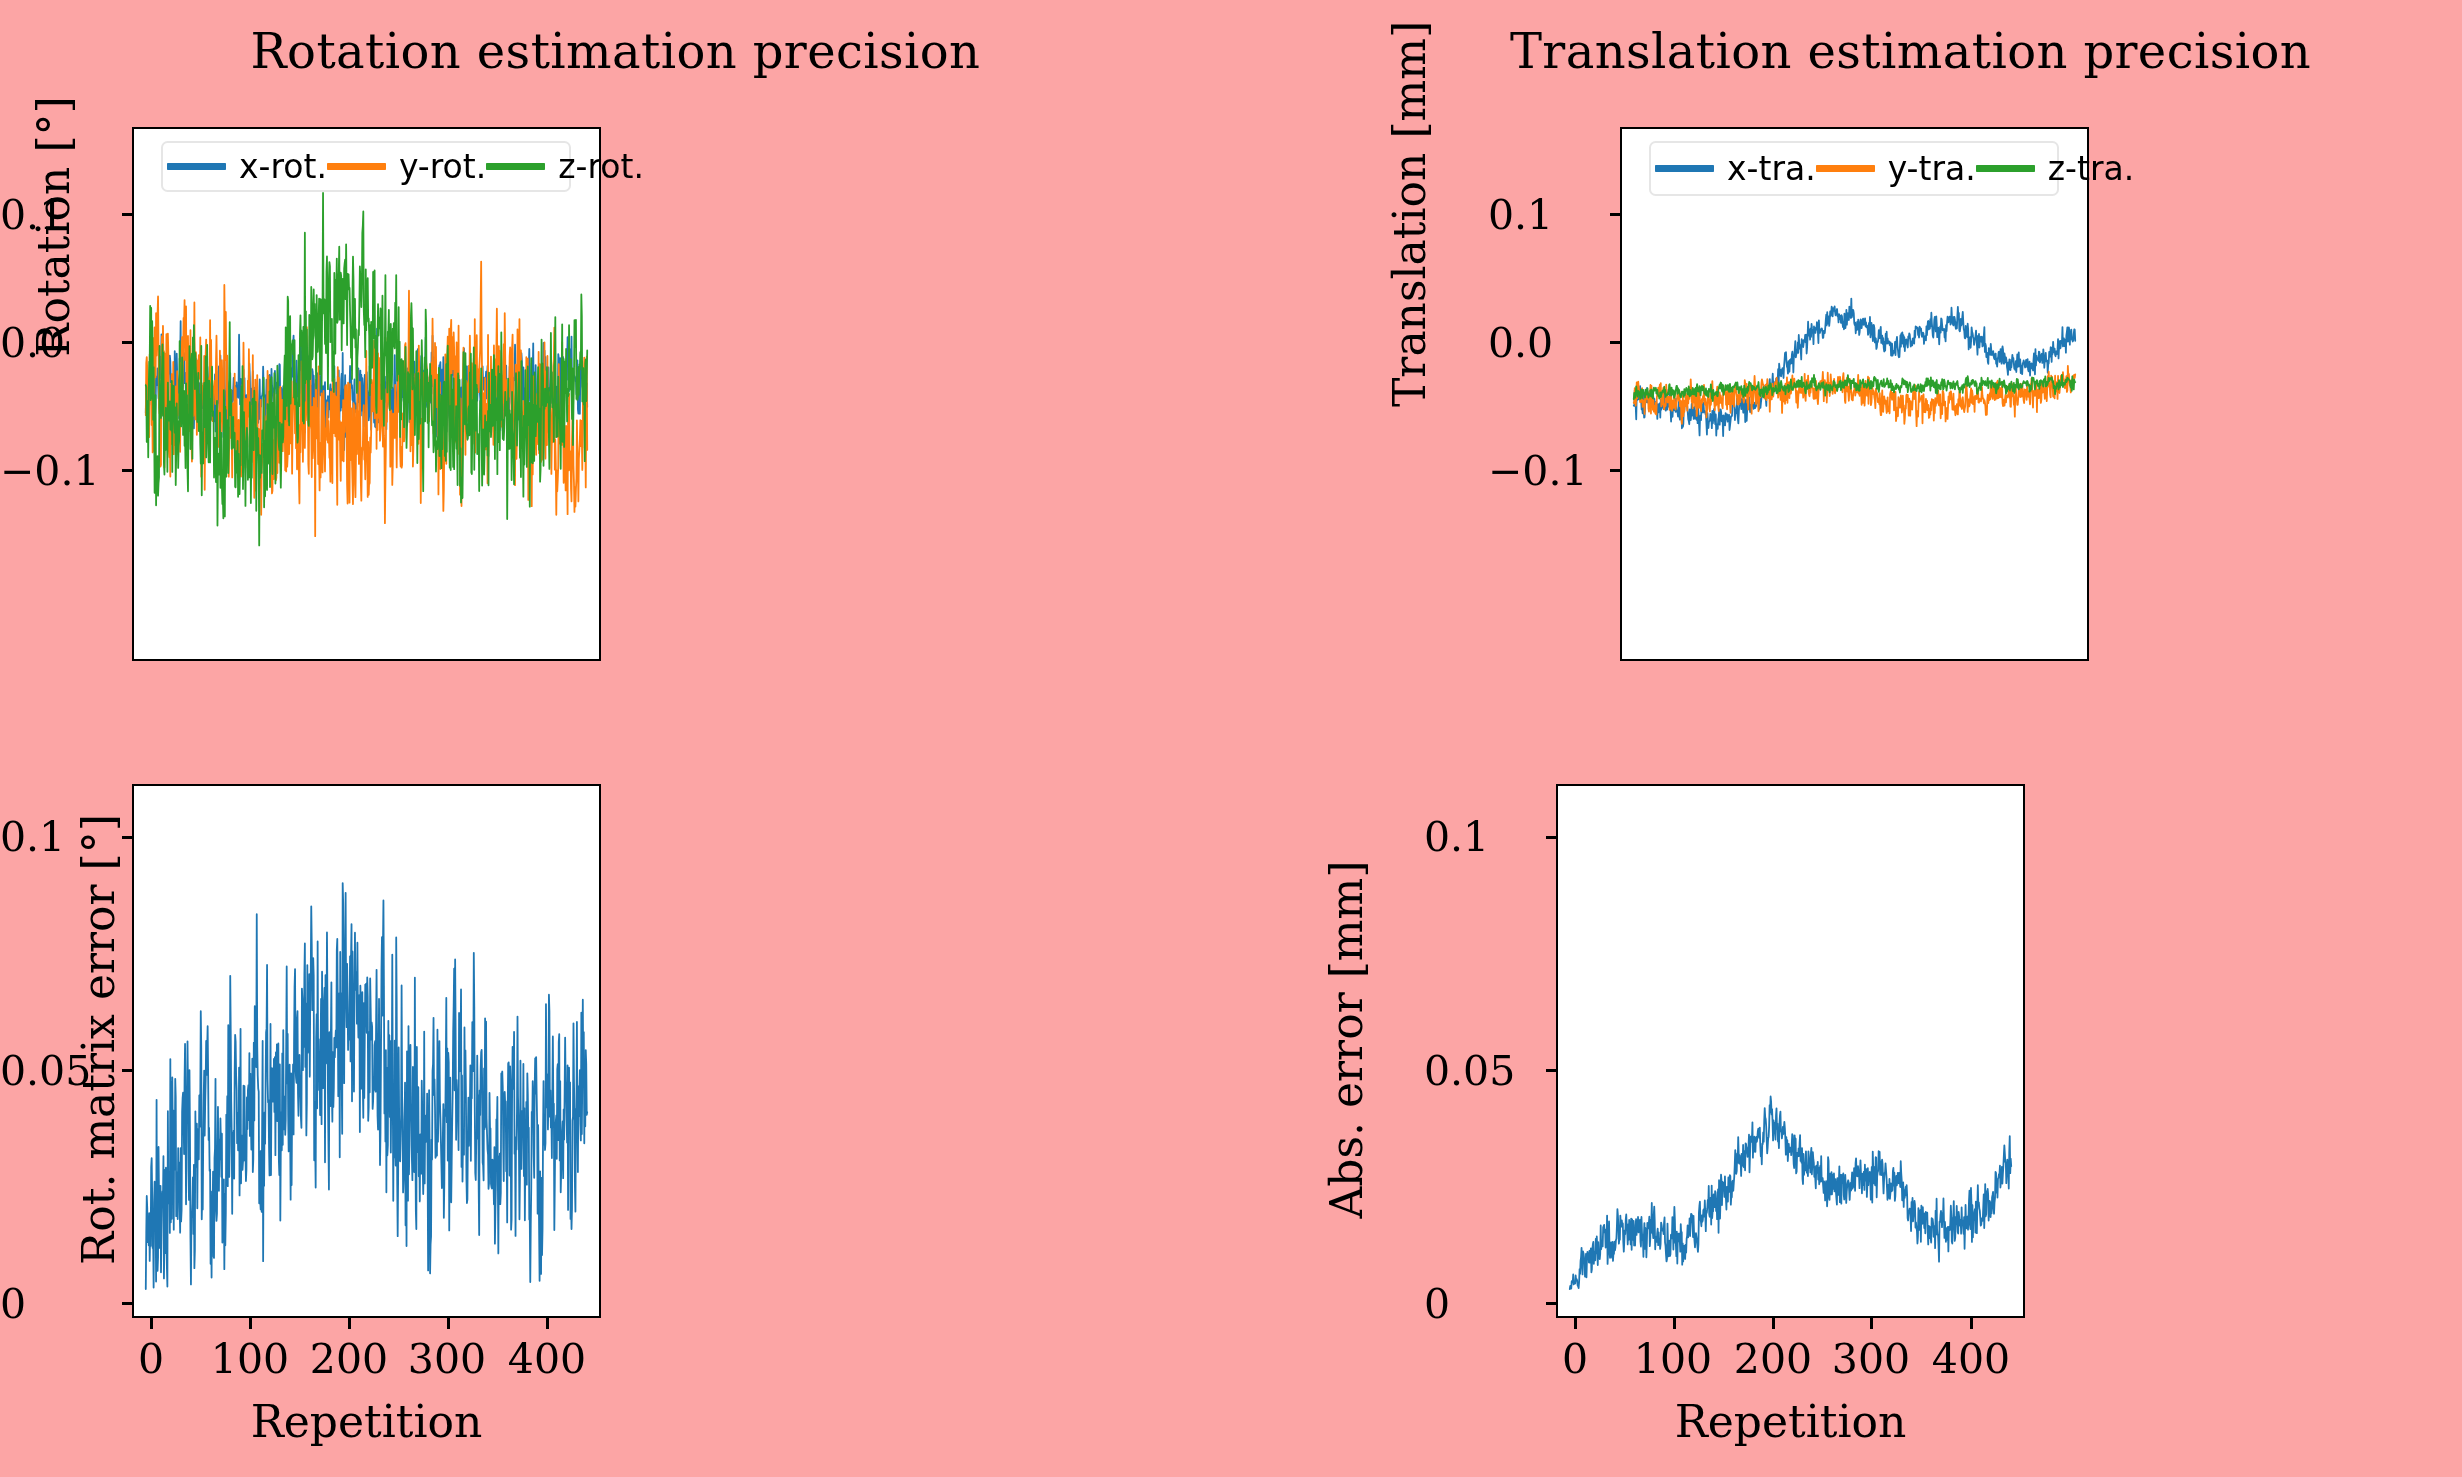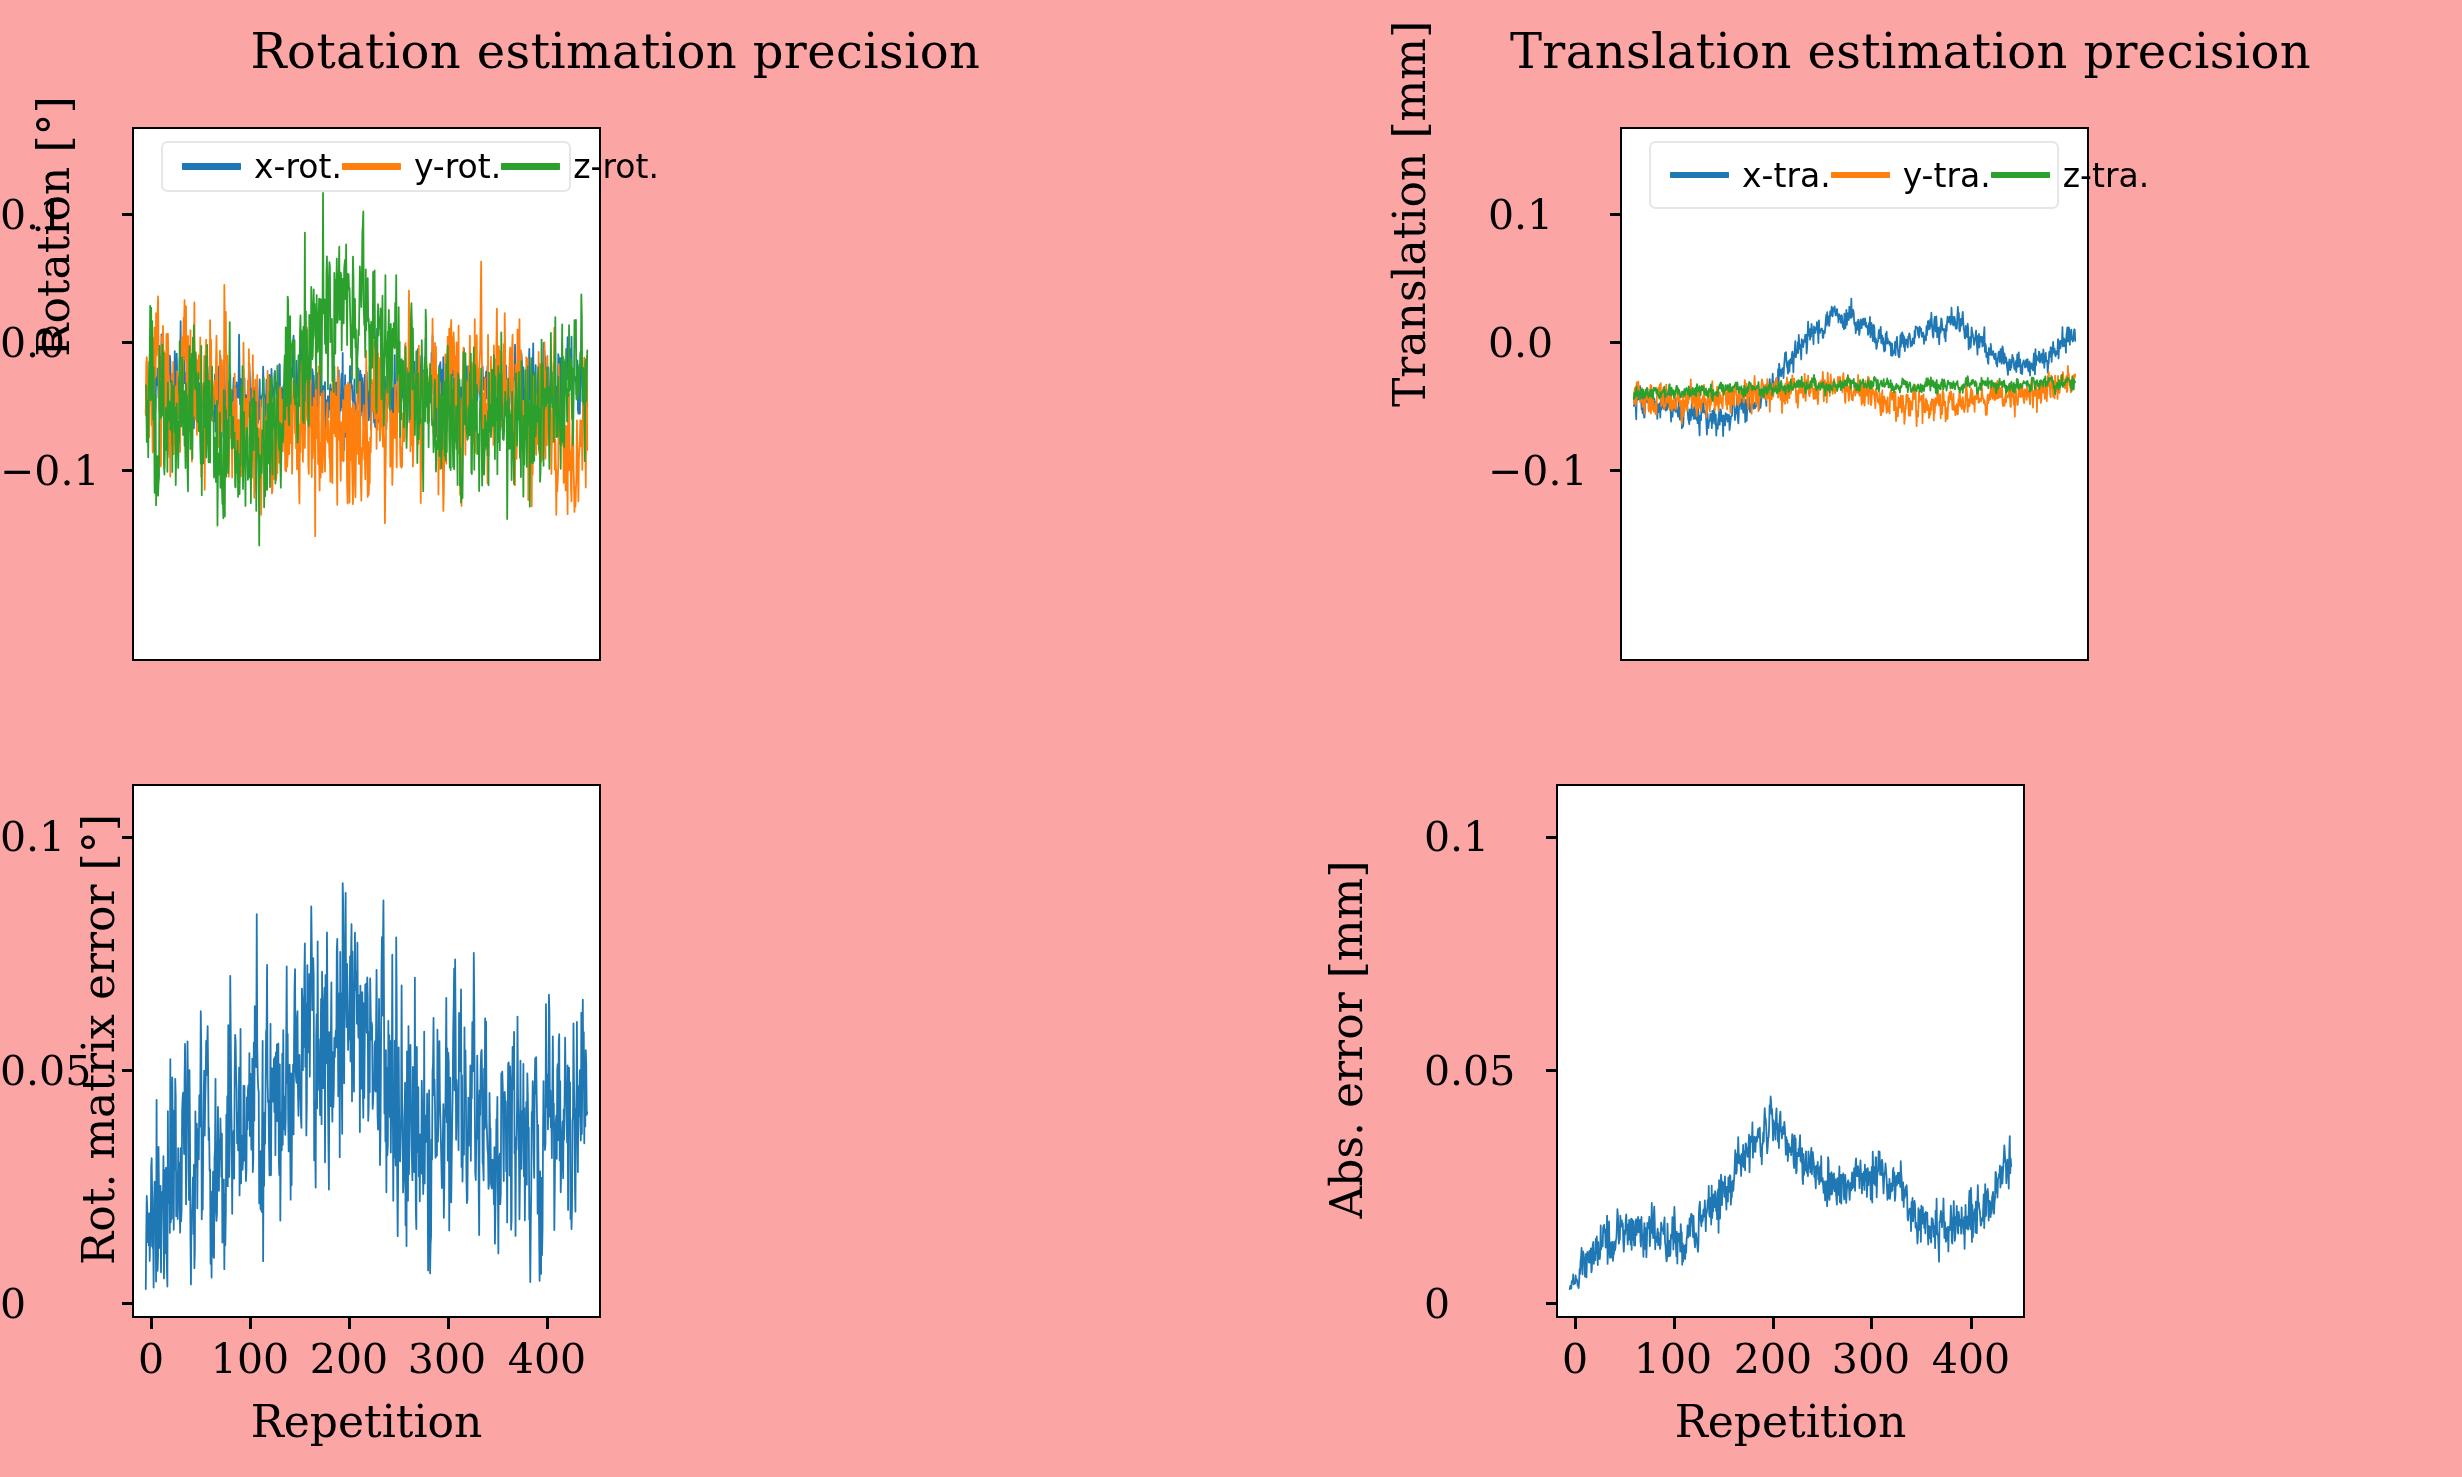--- a/index.html
+++ b/index.html
@@ -88,21 +88,21 @@
   }
   .legend {
     position: absolute;
     box-sizing: border-box;
     border: 2.5px solid #e6e6e6;
     border-radius: 6.6px;
     background: #ffffff;
     display: flex;
     align-items: center;
     justify-content: space-around;
-    padding: 0 19px;
+    padding: 0 4px;
     z-index: 5;
   }
   .legend-entry {
     display: flex;
     align-items: center;
     gap: 13px;
   }
   .legend-swatch {
     display: block;
     width: 59px;
@@ -175,21 +175,21 @@
     <div class="tick-mark" style="left:315px; top:469px; width:10.7px; height:2.5px;"></div>
 
     <div class="axes" id="axes-1" style="left:325px; top:127px; width:469px; height:534px;">
       <svg viewBox="0 0 571 650" preserveAspectRatio="none">
           <path d="M14.46,339.27L15.06,339.46L15.66,320.18L16.26,326.47L16.87,340.83L17.47,356.01L18.07,327.01L18.68,312.22L19.28,332.09L19.88,325.91L20.49,327.78L21.09,331.65L21.69,325.12L22.29,315.52L22.90,332.31L23.50,332.63L24.10,343.84L24.71,339.43L25.31,348.59L25.91,320.49L26.52,333.57L27.12,353.94L27.72,353.45L28.32,341.77L28.93,324.12L29.53,327.26L30.13,335.02L30.74,317.63L31.34,330.33L31.94,335.70L32.55,326.29L33.15,333.13L33.75,332.17L34.35,320.92L34.96,326.70L35.56,329.99L36.16,321.40L36.77,327.27L37.37,339.66L37.97,331.80L38.58,328.69L39.18,340.01L39.78,330.92L40.38,341.38L40.99,346.09L41.59,335.18L42.19,334.57L42.80,346.45L43.40,355.48L44.00,337.71L44.61,347.69L45.21,342.57L45.81,336.82L46.41,336.43L47.02,353.88L47.62,331.78L48.22,344.34L48.83,336.94L49.43,341.80L50.03,334.39L50.64,328.16L51.24,343.47L51.84,340.98L52.44,325.32L53.05,327.61L53.65,345.34L54.25,333.75L54.86,319.85L55.46,344.06L56.06,338.67L56.67,335.89L57.27,340.56L57.87,331.69L58.47,328.03L59.08,321.75L59.68,345.10L60.28,358.73L60.89,338.34L61.49,343.03L62.09,352.94L62.69,340.52L63.30,341.90L63.90,344.68L64.50,338.62L65.11,333.71L65.71,346.77L66.31,330.64L66.92,342.50L67.52,346.86L68.12,345.62L68.72,352.64L69.33,347.30L69.93,334.45L70.53,352.40L71.14,356.55L71.74,346.56L72.34,337.22L72.95,341.05L73.55,367.09L74.15,357.01L74.75,365.43L75.36,361.59L75.96,339.94L76.56,344.95L77.17,336.77L77.77,339.05L78.37,338.17L78.98,330.74L79.58,335.25L80.18,341.04L80.78,347.84L81.39,356.09L81.99,358.14L82.59,362.08L83.20,343.80L83.80,351.73L84.40,356.96L85.01,350.26L85.61,337.22L86.21,348.50L86.81,351.59L87.42,341.67L88.02,355.48L88.62,345.06L89.23,340.64L89.83,355.22L90.43,345.37L91.04,353.38L91.64,356.81L92.24,344.39L92.84,360.84L93.45,341.75L94.05,350.03L94.65,362.83L95.26,375.81L95.86,352.77L96.46,351.41L97.07,357.11L97.67,336.39L98.27,343.01L98.87,347.51L99.48,347.65L100.08,335.17L100.68,346.16L101.29,347.09L101.89,346.22L102.49,349.76L103.10,348.95L103.70,362.02L104.30,374.77L104.90,348.44L105.51,359.38L106.11,366.74L106.71,359.19L107.32,358.49L107.92,357.74L108.52,349.29L109.13,352.31L109.73,352.23L110.33,366.96L110.93,345.70L111.54,360.94L112.14,353.58L112.74,344.68L113.35,342.89L113.95,356.83L114.55,362.30L115.16,350.08L115.76,376.00L116.36,361.97L116.96,366.49L117.57,367.71L118.17,356.34L118.77,353.49L119.38,343.89L119.98,362.64L120.58,347.51L121.19,343.92L121.79,347.38L122.39,358.44L122.99,351.63L123.60,357.91L124.20,376.55L124.80,351.18L125.41,362.60L126.01,357.92L126.61,363.47L127.21,348.38L127.82,356.25L128.42,350.33L129.02,349.95L129.63,358.85L130.23,355.88L130.83,351.49L131.44,350.47L132.04,369.16L132.64,363.92L133.24,358.28L133.85,352.54L134.45,352.38L135.05,351.89L135.66,334.61L136.26,337.93L136.86,337.74L137.47,336.27L138.07,341.31L138.67,356.89L139.27,344.13L139.88,347.90L140.48,348.43L141.08,330.70L141.69,350.00L142.29,355.26L142.89,361.02L143.50,346.84L144.10,335.92L144.70,331.48L145.30,324.21L145.91,337.19L146.51,343.49L147.11,336.56L147.72,330.91L148.32,340.10L148.92,348.03L149.53,331.20L150.13,329.42L150.73,335.13L151.33,359.38L151.94,357.12L152.54,332.23L153.14,357.91L153.75,343.35L154.35,333.62L154.95,343.59L155.56,343.49L156.16,329.10L156.76,341.18L157.36,347.15L157.97,338.75L158.57,344.12L159.17,338.62L159.78,331.00L160.38,332.03L160.98,338.05L161.59,343.35L162.19,335.76L162.79,340.66L163.39,342.32L164.00,334.98L164.60,340.58L165.20,319.80L165.81,334.96L166.41,332.51L167.01,336.38L167.62,331.37L168.22,344.23L168.82,337.09L169.42,323.91L170.03,342.11L170.63,335.76L171.23,330.31L171.84,328.07L172.44,325.26L173.04,319.75L173.65,325.89L174.25,314.77L174.85,323.41L175.45,317.77L176.06,325.42L176.66,331.82L177.26,339.61L177.87,312.60L178.47,323.18L179.07,314.54L179.68,315.84L180.28,314.77L180.88,312.25L181.48,306.76L182.09,324.84L182.69,323.02L183.29,315.36L183.90,314.36L184.50,310.22L185.10,300.18L185.71,315.16L186.31,309.48L186.91,320.58L187.51,321.76L188.12,318.47L188.72,315.59L189.32,306.19L189.93,315.09L190.53,305.19L191.13,311.25L191.73,294.65L192.34,317.55L192.94,287.92L193.54,293.75L194.15,302.09L194.75,295.50L195.35,303.48L195.96,297.36L196.56,294.99L197.16,293.26L197.76,298.52L198.37,305.41L198.97,291.09L199.57,283.96L200.18,274.73L200.78,282.29L201.38,273.80L201.99,286.29L202.59,291.82L203.19,292.33L203.79,299.98L204.40,284.58L205.00,290.11L205.60,297.73L206.21,283.10L206.81,288.02L207.41,282.10L208.02,287.48L208.62,276.58L209.22,272.97L209.82,280.18L210.43,298.51L211.03,280.02L211.63,278.40L212.24,268.86L212.84,260.03L213.44,279.96L214.05,276.35L214.65,270.90L215.25,274.52L215.85,261.77L216.46,274.44L217.06,252.65L217.66,263.48L218.27,264.38L218.87,269.55L219.47,270.86L220.08,282.62L220.68,257.80L221.28,265.34L221.88,259.55L222.49,267.40L223.09,262.35L223.69,258.37L224.30,260.75L224.90,252.61L225.50,261.61L226.11,252.11L226.71,275.37L227.31,267.59L227.91,254.36L228.52,236.35L229.12,251.99L229.72,253.26L230.33,246.13L230.93,258.30L231.53,244.60L232.14,254.94L232.74,239.05L233.34,245.20L233.94,249.95L234.55,250.83L235.15,263.85L235.75,242.22L236.36,247.80L236.96,248.65L237.56,250.08L238.17,243.31L238.77,246.08L239.37,237.01L239.97,240.25L240.58,249.58L241.18,262.52L241.78,234.70L242.39,247.04L242.99,250.11L243.59,247.68L244.20,245.58L244.80,245.20L245.40,244.47L246.00,247.41L246.61,256.15L247.21,256.05L247.81,247.67L248.42,250.62L249.02,250.21L249.62,243.19L250.23,234.32L250.83,227.69L251.43,240.87L252.03,224.76L252.64,238.64L253.24,238.04L253.84,229.68L254.45,241.45L255.05,234.96L255.65,223.79L256.25,229.10L256.86,226.48L257.46,217.91L258.06,222.13L258.67,229.76L259.27,219.83L259.87,219.90L260.48,222.93L261.08,217.54L261.68,224.51L262.28,228.65L262.89,225.46L263.49,222.87L264.09,220.79L264.70,229.61L265.30,228.45L265.90,237.17L266.51,226.96L267.11,233.22L267.71,228.83L268.31,230.02L268.92,237.79L269.52,228.21L270.12,229.63L270.73,238.00L271.33,243.02L271.93,236.68L272.54,245.61L273.14,226.41L273.74,236.40L274.34,244.17L274.95,238.09L275.55,221.71L276.15,240.01L276.76,228.01L277.36,225.97L277.96,231.13L278.57,234.28L279.17,217.95L279.77,223.85L280.37,221.97L280.98,231.76L281.58,208.02L282.18,230.89L282.79,228.00L283.39,221.84L283.99,222.04L284.60,225.77L285.20,237.96L285.80,240.50L286.40,237.49L287.01,250.50L287.61,240.40L288.21,246.71L288.82,236.53L289.42,245.73L290.02,233.90L290.63,237.39L291.23,252.61L291.83,249.14L292.43,239.56L293.04,233.40L293.64,235.39L294.24,244.23L294.85,238.16L295.45,234.67L296.05,232.50L296.66,240.10L297.26,239.54L297.86,237.34L298.46,232.32L299.07,241.90L299.67,237.30L300.27,243.35L300.88,241.20L301.48,241.51L302.08,252.38L302.69,250.43L303.29,237.89L303.89,245.62L304.49,230.54L305.10,255.48L305.70,242.83L306.30,237.80L306.91,248.42L307.51,253.13L308.11,260.12L308.72,240.33L309.32,240.40L309.92,244.32L310.52,261.71L311.13,256.29L311.73,257.05L312.33,269.74L312.94,267.63L313.54,260.46L314.14,261.30L314.75,257.48L315.35,246.58L315.95,249.64L316.55,256.49L317.16,246.82L317.76,242.79L318.36,262.31L318.97,260.44L319.57,253.57L320.17,263.50L320.77,256.56L321.38,268.31L321.98,272.86L322.58,260.86L323.19,271.64L323.79,251.21L324.39,261.15L325.00,248.68L325.60,263.21L326.20,256.78L326.80,261.97L327.41,262.45L328.01,260.51L328.61,264.80L329.22,265.42L329.82,261.82L330.42,277.63L331.03,277.98L331.63,263.33L332.23,277.95L332.83,274.48L333.44,275.06L334.04,271.71L334.64,271.61L335.25,261.20L335.85,277.18L336.45,261.68L337.06,259.85L337.66,254.85L338.26,266.19L338.86,271.17L339.47,277.97L340.07,279.93L340.67,279.64L341.28,267.44L341.88,253.16L342.48,267.01L343.09,250.63L343.69,262.53L344.29,249.53L344.89,263.18L345.50,252.67L346.10,267.11L346.70,255.32L347.31,272.28L347.91,258.78L348.51,263.40L349.12,258.08L349.72,260.85L350.32,265.49L350.92,267.96L351.53,254.50L352.13,256.67L352.73,250.53L353.34,252.12L353.94,259.11L354.54,266.75L355.15,263.97L355.75,260.46L356.35,265.49L356.95,257.05L357.56,256.92L358.16,260.58L358.76,263.21L359.37,247.21L359.97,255.92L360.57,242.15L361.18,243.58L361.78,243.06L362.38,244.74L362.98,243.67L363.59,252.56L364.19,251.52L364.79,255.76L365.40,242.44L366.00,243.58L366.60,246.34L367.21,244.88L367.81,252.43L368.41,254.77L369.01,251.72L369.62,249.68L370.22,251.05L370.82,263.59L371.43,254.78L372.03,255.81L372.63,253.63L373.24,259.32L373.84,242.02L374.44,252.82L375.04,243.46L375.65,235.74L376.25,235.45L376.85,245.71L377.46,241.54L378.06,244.80L378.66,233.12L379.27,241.93L379.87,225.29L380.47,237.92L381.07,245.03L381.68,253.96L382.28,255.75L382.88,246.57L383.49,234.03L384.09,230.33L384.69,235.55L385.29,248.17L385.90,229.70L386.50,239.70L387.10,255.32L387.71,254.00L388.31,243.71L388.91,251.06L389.52,264.05L390.12,248.56L390.72,242.23L391.32,249.74L391.93,232.23L392.53,233.25L393.13,240.59L393.74,246.90L394.34,245.93L394.94,245.76L395.55,245.12L396.15,255.56L396.75,253.68L397.35,260.54L397.96,240.68L398.56,248.01L399.16,237.48L399.77,230.27L400.37,235.84L400.97,236.94L401.58,235.48L402.18,230.09L402.78,230.25L403.38,239.82L403.99,238.51L404.59,219.14L405.19,230.91L405.80,230.67L406.40,239.54L407.00,240.88L407.61,230.47L408.21,230.37L408.81,233.55L409.41,241.78L410.02,245.21L410.62,236.82L411.22,244.53L411.83,228.93L412.43,218.17L413.03,230.84L413.64,225.50L414.24,246.89L414.84,248.09L415.44,243.74L416.05,233.04L416.65,240.93L417.25,238.98L417.86,230.75L418.46,224.23L419.06,236.27L419.67,245.70L420.27,247.66L420.87,256.12L421.47,256.75L422.08,241.56L422.68,249.28L423.28,251.56L423.89,255.26L424.49,238.79L425.09,245.97L425.70,270.28L426.30,260.31L426.90,264.59L427.50,255.41L428.11,268.28L428.71,259.77L429.31,243.26L429.92,248.80L430.52,250.54L431.12,254.74L431.73,257.24L432.33,264.70L432.93,258.80L433.53,257.91L434.14,253.27L434.74,247.27L435.34,261.29L435.95,266.12L436.55,276.77L437.15,253.80L437.76,266.29L438.36,251.40L438.96,268.04L439.56,256.76L440.17,256.23L440.77,254.70L441.37,260.98L441.98,255.11L442.58,266.64L443.18,265.91L443.79,256.98L444.39,252.08L444.99,243.02L445.59,273.33L446.20,263.18L446.80,265.94L447.40,279.64L448.01,276.34L448.61,274.73L449.21,285.79L449.81,288.06L450.42,268.69L451.02,272.72L451.62,270.32L452.23,276.99L452.83,263.53L453.43,270.87L454.04,277.20L454.64,276.84L455.24,277.04L455.84,272.54L456.45,278.91L457.05,281.43L457.65,282.40L458.26,275.85L458.86,275.42L459.46,287.83L460.07,285.96L460.67,291.40L461.27,281.32L461.87,280.03L462.48,273.71L463.08,273.03L463.68,285.69L464.29,283.83L464.89,270.01L465.49,274.07L466.10,287.77L466.70,270.33L467.30,266.61L467.90,270.97L468.51,286.88L469.11,287.91L469.71,275.33L470.32,280.61L470.92,286.25L471.52,280.22L472.13,283.82L472.73,291.63L473.33,295.35L473.93,301.52L474.54,286.24L475.14,295.12L475.74,282.57L476.35,283.02L476.95,295.60L477.55,290.89L478.16,292.11L478.76,284.63L479.36,277.01L479.96,282.38L480.57,281.05L481.17,288.13L481.77,294.21L482.38,292.85L482.98,295.52L483.58,284.58L484.19,298.10L484.79,288.48L485.39,276.30L485.99,291.68L486.60,286.52L487.20,273.98L487.80,291.20L488.41,287.28L489.01,282.68L489.61,299.32L490.22,290.06L490.82,290.73L491.42,300.72L492.02,287.07L492.63,287.31L493.23,283.90L493.83,286.42L494.44,289.68L495.04,292.49L495.64,286.47L496.25,283.20L496.85,283.71L497.45,291.94L498.05,282.11L498.66,294.88L499.26,297.23L499.86,296.27L500.47,285.24L501.07,302.41L501.67,288.95L502.28,293.63L502.88,287.35L503.48,293.67L504.08,290.03L504.69,296.21L505.29,283.60L505.89,275.14L506.50,292.22L507.10,300.90L507.70,269.97L508.31,289.92L508.91,277.93L509.51,282.93L510.11,281.33L510.72,280.87L511.32,284.32L511.92,272.99L512.53,273.52L513.13,286.25L513.73,283.99L514.33,280.11L514.94,276.86L515.54,275.61L516.14,286.81L516.75,286.07L517.35,270.16L517.95,277.02L518.56,292.86L519.16,284.53L519.76,283.89L520.36,274.51L520.97,284.95L521.57,283.83L522.17,284.08L522.78,298.75L523.38,288.87L523.98,287.33L524.59,273.32L525.19,279.46L525.79,276.16L526.39,267.69L527.00,275.46L527.60,285.55L528.20,267.72L528.81,275.96L529.41,261.09L530.01,271.48L530.62,273.53L531.22,269.35L531.82,277.19L532.42,278.67L533.03,272.86L533.63,275.62L534.23,276.04L534.84,270.01L535.44,257.63L536.04,281.33L536.65,268.64L537.25,262.63L537.85,259.87L538.45,268.87L539.06,263.76L539.66,259.50L540.26,260.42L540.87,242.86L541.47,266.64L542.07,258.89L542.68,256.91L543.28,266.11L543.88,264.31L544.48,258.47L545.09,274.36L545.69,253.08L546.29,248.77L546.90,243.21L547.50,260.67L548.10,260.39L548.71,243.28L549.31,246.58L549.91,264.57L550.51,252.18L551.12,256.87L551.72,245.93L552.32,257.60L552.93,258.98L553.53,260.64L554.13,258.70L554.74,250.88L555.34,245.64L555.94,246.16L556.54,259.79" fill="none" stroke="#1f77b4" stroke-width="2.2" stroke-linejoin="round" stroke-linecap="round"></path>
           <path d="M14.46,335.63L15.06,336.33L15.66,317.85L16.26,325.69L16.87,339.25L17.47,329.37L18.07,310.91L18.68,330.38L19.28,323.78L19.88,309.92L20.49,316.14L21.09,321.80L21.69,325.27L22.29,334.99L22.90,335.03L23.50,333.05L24.10,325.73L24.71,317.89L25.31,340.79L25.91,334.94L26.52,335.52L27.12,332.86L27.72,349.41L28.32,330.83L28.93,335.86L29.53,323.57L30.13,327.02L30.74,329.49L31.34,331.35L31.94,322.73L32.55,343.24L33.15,346.67L33.75,323.07L34.35,326.54L34.96,313.97L35.56,348.89L36.16,314.99L36.77,330.74L37.37,324.91L37.97,344.42L38.58,332.71L39.18,346.70L39.78,339.19L40.38,344.06L40.99,349.23L41.59,335.71L42.19,350.21L42.80,329.05L43.40,324.31L44.00,321.23L44.61,317.19L45.21,327.33L45.81,322.17L46.41,313.62L47.02,317.79L47.62,311.79L48.22,340.26L48.83,334.08L49.43,337.67L50.03,335.68L50.64,317.66L51.24,340.32L51.84,343.78L52.44,337.88L53.05,340.14L53.65,339.31L54.25,313.48L54.86,322.61L55.46,323.21L56.06,335.36L56.67,333.00L57.27,334.87L57.87,328.26L58.47,344.45L59.08,332.47L59.68,342.94L60.28,321.93L60.89,336.64L61.49,345.58L62.09,333.07L62.69,339.50L63.30,342.08L63.90,332.58L64.50,322.72L65.11,340.76L65.71,343.98L66.31,340.66L66.92,336.19L67.52,332.14L68.12,324.35L68.72,321.17L69.33,321.21L69.93,332.95L70.53,321.32L71.14,340.04L71.74,340.42L72.34,333.53L72.95,356.83L73.55,361.63L74.15,348.34L74.75,327.38L75.36,352.14L75.96,333.30L76.56,346.92L77.17,334.18L77.77,334.68L78.37,324.23L78.98,339.91L79.58,337.12L80.18,345.45L80.78,324.62L81.39,336.38L81.99,320.01L82.59,331.18L83.20,317.35L83.80,325.81L84.40,307.05L85.01,319.36L85.61,334.77L86.21,333.48L86.81,342.49L87.42,322.68L88.02,326.56L88.62,335.22L89.23,330.34L89.83,340.50L90.43,322.08L91.04,323.52L91.64,352.08L92.24,348.34L92.84,331.19L93.45,320.22L94.05,317.44L94.65,341.93L95.26,323.98L95.86,338.72L96.46,338.54L97.07,346.22L97.67,333.07L98.27,330.99L98.87,335.49L99.48,327.54L100.08,332.61L100.68,313.78L101.29,332.19L101.89,338.17L102.49,330.97L103.10,336.08L103.70,353.79L104.30,345.99L104.90,343.09L105.51,327.48L106.11,332.20L106.71,334.22L107.32,335.14L107.92,346.39L108.52,319.25L109.13,338.35L109.73,329.83L110.33,319.33L110.93,309.25L111.54,327.12L112.14,325.69L112.74,328.07L113.35,335.91L113.95,344.83L114.55,324.35L115.16,339.25L115.76,337.74L116.36,321.01L116.96,315.89L117.57,335.92L118.17,340.51L118.77,345.99L119.38,328.19L119.98,323.17L120.58,336.09L121.19,326.67L121.79,329.99L122.39,332.94L122.99,339.86L123.60,342.62L124.20,323.08L124.80,320.98L125.41,323.16L126.01,322.97L126.61,325.64L127.21,315.35L127.82,338.05L128.42,328.04L129.02,343.80L129.63,322.95L130.23,320.46L130.83,337.50L131.44,336.10L132.04,319.36L132.64,338.52L133.24,347.98L133.85,330.73L134.45,325.17L135.05,320.95L135.66,337.38L136.26,319.53L136.86,332.64L137.47,340.40L138.07,327.75L138.67,320.93L139.27,313.18L139.88,321.93L140.48,321.43L141.08,328.24L141.69,337.95L142.29,333.63L142.89,326.18L143.50,337.60L144.10,319.08L144.70,323.37L145.30,334.95L145.91,321.36L146.51,320.81L147.11,326.33L147.72,323.56L148.32,329.24L148.92,331.14L149.53,335.43L150.13,332.68L150.73,308.05L151.33,311.58L151.94,327.48L152.54,325.31L153.14,312.64L153.75,335.46L154.35,328.59L154.95,344.10L155.56,326.22L156.16,314.68L156.76,319.24L157.36,314.76L157.97,327.92L158.57,329.58L159.17,349.05L159.78,319.46L160.38,330.58L160.98,336.44L161.59,326.38L162.19,315.63L162.79,302.91L163.39,314.66L164.00,323.91L164.60,337.10L165.20,318.78L165.81,317.55L166.41,315.79L167.01,334.78L167.62,346.13L168.22,336.63L168.82,323.65L169.42,327.92L170.03,329.00L170.63,323.51L171.23,311.60L171.84,307.18L172.44,310.06L173.04,313.71L173.65,313.41L174.25,319.53L174.85,330.51L175.45,324.69L176.06,325.47L176.66,313.48L177.26,332.47L177.87,317.80L178.47,306.74L179.07,321.92L179.68,330.17L180.28,320.50L180.88,320.92L181.48,346.72L182.09,320.97L182.69,331.52L183.29,316.31L183.90,331.45L184.50,312.20L185.10,322.73L185.71,328.24L186.31,322.67L186.91,320.80L187.51,311.21L188.12,313.17L188.72,312.14L189.32,309.69L189.93,305.00L190.53,320.41L191.13,318.86L191.73,329.50L192.34,323.15L192.94,314.00L193.54,313.12L194.15,322.57L194.75,332.14L195.35,318.31L195.96,320.25L196.56,348.22L197.16,327.42L197.76,318.35L198.37,334.21L198.97,328.44L199.57,315.30L200.18,337.05L200.78,312.38L201.38,332.57L201.99,327.88L202.59,304.70L203.19,335.81L203.79,314.79L204.40,312.81L205.00,310.35L205.60,329.98L206.21,310.36L206.81,316.21L207.41,324.58L208.02,319.36L208.62,310.71L209.22,302.30L209.82,318.01L210.43,316.54L211.03,310.77L211.63,306.27L212.24,317.03L212.84,312.72L213.44,321.07L214.05,335.42L214.65,321.25L215.25,328.83L215.85,341.87L216.46,329.06L217.06,321.22L217.66,316.83L218.27,313.00L218.87,323.43L219.47,315.59L220.08,323.76L220.68,315.98L221.28,317.44L221.88,319.46L222.49,329.56L223.09,321.90L223.69,325.73L224.30,300.30L224.90,327.79L225.50,333.46L226.11,315.68L226.71,308.13L227.31,318.52L227.91,317.68L228.52,302.34L229.12,322.28L229.72,325.84L230.33,327.76L230.93,316.33L231.53,323.39L232.14,313.65L232.74,311.36L233.34,317.13L233.94,317.19L234.55,318.86L235.15,330.15L235.75,331.18L236.36,318.21L236.96,329.15L237.56,330.47L238.17,308.92L238.77,329.61L239.37,318.78L239.97,330.89L240.58,337.51L241.18,326.60L241.78,314.60L242.39,313.75L242.99,311.92L243.59,309.27L244.20,313.39L244.80,315.02L245.40,308.39L246.00,309.05L246.61,297.94L247.21,311.61L247.81,333.84L248.42,312.13L249.02,308.04L249.62,315.76L250.23,310.90L250.83,311.65L251.43,335.47L252.03,320.65L252.64,298.91L253.24,313.96L253.84,314.71L254.45,311.78L255.05,327.44L255.65,318.86L256.25,300.99L256.86,311.04L257.46,310.30L258.06,318.45L258.67,324.93L259.27,317.67L259.87,320.61L260.48,306.45L261.08,321.01L261.68,324.17L262.28,319.07L262.89,320.32L263.49,319.83L264.09,317.48L264.70,312.72L265.30,303.90L265.90,313.42L266.51,312.91L267.11,312.85L267.71,303.87L268.31,309.00L268.92,313.67L269.52,318.91L270.12,315.12L270.73,322.91L271.33,304.34L271.93,299.46L272.54,314.74L273.14,311.02L273.74,333.29L274.34,335.99L274.95,309.11L275.55,310.09L276.15,305.41L276.76,321.97L277.36,315.96L277.96,324.44L278.57,333.26L279.17,321.93L279.77,306.42L280.37,322.22L280.98,313.99L281.58,325.63L282.18,332.05L282.79,329.01L283.39,332.95L283.99,323.35L284.60,320.84L285.20,321.98L285.80,312.29L286.40,326.88L287.01,322.57L287.61,315.87L288.21,322.25L288.82,322.86L289.42,313.93L290.02,301.45L290.63,324.66L291.23,321.47L291.83,327.20L292.43,324.52L293.04,316.60L293.64,323.85L294.24,338.16L294.85,323.83L295.45,313.50L296.05,335.94L296.66,312.59L297.26,320.99L297.86,339.36L298.46,328.71L299.07,308.97L299.67,325.70L300.27,319.16L300.88,327.16L301.48,317.20L302.08,303.84L302.69,337.07L303.29,305.19L303.89,320.34L304.49,321.66L305.10,321.12L305.70,338.62L306.30,335.30L306.91,322.10L307.51,317.43L308.11,325.23L308.72,320.55L309.32,322.66L309.92,329.50L310.52,332.54L311.13,342.38L311.73,318.68L312.33,323.63L312.94,324.24L313.54,323.92L314.14,334.84L314.75,331.36L315.35,330.47L315.95,337.59L316.55,324.05L317.16,344.53L317.76,350.87L318.36,350.99L318.97,330.76L319.57,320.71L320.17,338.91L320.77,346.95L321.38,335.02L321.98,327.81L322.58,332.13L323.19,336.99L323.79,333.26L324.39,341.02L325.00,348.36L325.60,338.20L326.20,329.06L326.80,346.13L327.41,345.83L328.01,340.09L328.61,348.69L329.22,325.30L329.82,322.35L330.42,320.71L331.03,327.62L331.63,332.07L332.23,323.64L332.83,326.73L333.44,322.90L334.04,344.92L334.64,330.31L335.25,330.97L335.85,322.52L336.45,358.18L337.06,353.53L337.66,341.66L338.26,346.05L338.86,352.20L339.47,328.73L340.07,333.62L340.67,334.02L341.28,341.93L341.88,331.36L342.48,326.78L343.09,333.75L343.69,347.74L344.29,340.32L344.89,326.92L345.50,344.05L346.10,338.85L346.70,361.55L347.31,354.99L347.91,342.58L348.51,343.12L349.12,326.61L349.72,325.54L350.32,334.49L350.92,326.25L351.53,335.43L352.13,351.39L352.73,330.62L353.34,345.66L353.94,351.74L354.54,333.62L355.15,342.47L355.75,336.79L356.35,344.19L356.95,332.93L357.56,320.35L358.16,317.32L358.76,330.92L359.37,331.21L359.97,314.27L360.57,323.41L361.18,348.95L361.78,364.48L362.38,345.94L362.98,349.82L363.59,352.60L364.19,334.51L364.79,322.30L365.40,334.72L366.00,331.93L366.60,330.36L367.21,331.46L367.81,327.41L368.41,332.59L369.01,360.86L369.62,327.47L370.22,325.31L370.82,337.53L371.43,347.22L372.03,337.05L372.63,347.41L373.24,330.91L373.84,343.24L374.44,333.18L375.04,344.75L375.65,338.24L376.25,338.49L376.85,354.25L377.46,353.87L378.06,342.73L378.66,350.25L379.27,334.98L379.87,345.21L380.47,331.29L381.07,336.63L381.68,333.79L382.28,332.13L382.88,357.50L383.49,337.29L384.09,348.37L384.69,330.08L385.29,339.44L385.90,334.22L386.50,336.13L387.10,324.93L387.71,328.97L388.31,320.75L388.91,338.38L389.52,339.03L390.12,337.49L390.72,325.63L391.32,354.78L391.93,339.16L392.53,336.61L393.13,349.56L393.74,321.21L394.34,321.72L394.94,324.86L395.55,338.92L396.15,336.84L396.75,334.27L397.35,358.59L397.96,346.65L398.56,351.50L399.16,341.98L399.77,355.60L400.37,339.96L400.97,327.82L401.58,335.85L402.18,323.50L402.78,331.91L403.38,321.85L403.99,321.77L404.59,330.45L405.19,332.60L405.80,344.10L406.40,337.43L407.00,324.57L407.61,344.53L408.21,339.87L408.81,344.90L409.41,351.07L410.02,339.54L410.62,343.97L411.22,337.49L411.83,349.54L412.43,350.10L413.03,331.43L413.64,338.72L414.24,322.72L414.84,318.98L415.44,340.37L416.05,337.85L416.65,332.99L417.25,343.30L417.86,330.05L418.46,329.06L419.06,336.55L419.67,344.04L420.27,347.11L420.87,342.71L421.47,339.90L422.08,324.27L422.68,310.23L423.28,318.54L423.89,328.53L424.49,347.03L425.09,334.01L425.70,331.73L426.30,340.13L426.90,338.62L427.50,329.82L428.11,323.79L428.71,317.98L429.31,335.74L429.92,320.54L430.52,325.67L431.12,337.51L431.73,328.82L432.33,330.63L432.93,346.84L433.53,327.38L434.14,330.68L434.74,327.27L435.34,331.19L435.95,322.68L436.55,330.57L437.15,318.38L437.76,335.30L438.36,335.60L438.96,330.77L439.56,333.19L440.17,331.69L440.77,334.04L441.37,327.84L441.98,316.27L442.58,326.47L443.18,331.02L443.79,330.48L444.39,336.37L444.99,332.45L445.59,334.91L446.20,339.78L446.80,350.56L447.40,346.52L448.01,350.43L448.61,331.27L449.21,325.88L449.81,336.18L450.42,327.75L451.02,332.61L451.62,323.96L452.23,331.71L452.83,312.94L453.43,312.39L454.04,328.08L454.64,324.86L455.24,331.10L455.84,313.45L456.45,325.59L457.05,315.56L457.65,332.35L458.26,320.15L458.86,331.60L459.46,314.37L460.07,310.64L460.67,330.44L461.27,308.76L461.87,330.15L462.48,311.25L463.08,322.55L463.68,329.06L464.29,317.55L464.89,328.23L465.49,328.97L466.10,323.18L466.70,313.92L467.30,336.27L467.90,339.87L468.51,331.85L469.11,333.78L469.71,339.25L470.32,331.38L470.92,326.00L471.52,335.30L472.13,326.75L472.73,327.19L473.33,329.13L473.93,326.68L474.54,324.65L475.14,314.04L475.74,329.66L476.35,322.19L476.95,340.53L477.55,340.64L478.16,311.53L478.76,327.76L479.36,313.14L479.96,324.21L480.57,327.50L481.17,338.12L481.77,330.92L482.38,352.78L482.98,322.31L483.58,316.81L484.19,329.17L484.79,330.99L485.39,338.38L485.99,338.25L486.60,328.44L487.20,317.93L487.80,322.18L488.41,323.32L489.01,328.88L489.61,312.20L490.22,323.94L490.82,328.20L491.42,313.88L492.02,320.13L492.63,326.32L493.23,333.08L493.83,336.10L494.44,319.40L495.04,322.13L495.64,319.93L496.25,326.98L496.85,332.31L497.45,315.89L498.05,327.73L498.66,328.32L499.26,326.08L499.86,321.39L500.47,331.13L501.07,337.76L501.67,312.90L502.28,321.82L502.88,306.18L503.48,306.64L504.08,330.29L504.69,341.61L505.29,321.71L505.89,321.16L506.50,321.75L507.10,327.23L507.70,318.92L508.31,318.00L508.91,309.56L509.51,347.21L510.11,320.31L510.72,320.60L511.32,319.58L511.92,330.05L512.53,322.54L513.13,310.73L513.73,321.55L514.33,335.92L514.94,332.10L515.54,310.54L516.14,317.44L516.75,323.23L517.35,310.80L517.95,320.65L518.56,320.09L519.16,330.91L519.76,321.56L520.36,311.47L520.97,315.94L521.57,333.76L522.17,319.14L522.78,302.99L523.38,305.28L523.98,297.70L524.59,316.11L525.19,314.33L525.79,326.11L526.39,329.14L527.00,302.36L527.60,308.61L528.20,304.14L528.81,314.60L529.41,328.10L530.01,328.60L530.62,318.20L531.22,330.29L531.82,302.58L532.42,322.07L533.03,310.30L533.63,316.08L534.23,316.72L534.84,331.07L535.44,302.83L536.04,322.76L536.65,317.13L537.25,323.80L537.85,315.68L538.45,314.96L539.06,302.63L539.66,310.00L540.26,301.53L540.87,305.04L541.47,298.29L542.07,305.35L542.68,307.57L543.28,310.70L543.88,318.01L544.48,315.95L545.09,308.81L545.69,303.25L546.29,322.40L546.90,320.67L547.50,290.42L548.10,304.05L548.71,300.31L549.31,310.50L549.91,314.76L550.51,315.81L551.12,323.19L551.72,308.84L552.32,308.34L552.93,306.79L553.53,306.44L554.13,302.52L554.74,310.38L555.34,301.66L555.94,305.19L556.54,301.01" fill="none" stroke="#ff7f0e" stroke-width="2.2" stroke-linejoin="round" stroke-linecap="round"></path>
           <path d="M14.46,331.24L15.06,323.65L15.66,324.68L16.26,329.56L16.87,326.42L17.47,315.67L18.07,321.40L18.68,322.63L19.28,328.29L19.88,321.14L20.49,325.03L21.09,325.73L21.69,322.71L22.29,330.94L22.90,320.24L23.50,323.88L24.10,319.27L24.71,330.20L25.31,322.33L25.91,319.92L26.52,323.84L27.12,323.74L27.72,327.31L28.32,329.31L28.93,319.62L29.53,323.20L30.13,325.77L30.74,324.10L31.34,318.15L31.94,325.08L32.55,329.52L33.15,325.46L33.75,327.09L34.35,326.52L34.96,320.29L35.56,327.97L36.16,319.53L36.77,323.85L37.37,329.37L37.97,330.22L38.58,319.94L39.18,317.27L39.78,320.91L40.38,319.21L40.99,317.98L41.59,317.36L42.19,324.37L42.80,320.94L43.40,319.90L44.00,325.15L44.61,327.51L45.21,327.02L45.81,330.51L46.41,328.89L47.02,323.01L47.62,328.83L48.22,326.52L48.83,324.44L49.43,321.76L50.03,320.52L50.64,322.44L51.24,322.52L51.84,316.10L52.44,324.50L53.05,320.03L53.65,328.50L54.25,325.20L54.86,325.71L55.46,326.38L56.06,325.68L56.67,322.76L57.27,325.37L57.87,314.04L58.47,313.06L59.08,321.62L59.68,320.99L60.28,327.11L60.89,317.24L61.49,325.92L62.09,319.91L62.69,323.51L63.30,320.71L63.90,329.63L64.50,328.37L65.11,326.09L65.71,320.81L66.31,318.26L66.92,315.12L67.52,315.17L68.12,324.77L68.72,317.89L69.33,322.46L69.93,319.60L70.53,324.24L71.14,325.11L71.74,328.02L72.34,329.08L72.95,324.93L73.55,322.23L74.15,323.67L74.75,322.21L75.36,326.75L75.96,328.47L76.56,319.00L77.17,326.38L77.77,320.71L78.37,320.59L78.98,317.53L79.58,318.63L80.18,323.54L80.78,325.40L81.39,324.60L81.99,315.70L82.59,326.30L83.20,327.82L83.80,319.92L84.40,327.05L85.01,322.17L85.61,325.20L86.21,322.96L86.81,317.56L87.42,325.32L88.02,324.83L88.62,319.09L89.23,325.70L89.83,325.43L90.43,317.37L91.04,327.64L91.64,317.12L92.24,312.93L92.84,317.48L93.45,321.66L94.05,319.87L94.65,322.15L95.26,315.49L95.86,319.32L96.46,326.72L97.07,319.57L97.67,316.28L98.27,314.91L98.87,320.45L99.48,317.67L100.08,316.09L100.68,320.60L101.29,324.09L101.89,321.65L102.49,326.11L103.10,318.26L103.70,324.29L104.30,327.31L104.90,323.98L105.51,321.11L106.11,328.72L106.71,318.77L107.32,319.77L107.92,322.14L108.52,321.85L109.13,313.15L109.73,321.23L110.33,330.33L110.93,321.20L111.54,333.62L112.14,320.09L112.74,325.71L113.35,326.21L113.95,324.32L114.55,324.33L115.16,322.82L115.76,325.67L116.36,322.44L116.96,327.79L117.57,327.45L118.17,321.43L118.77,317.33L119.38,315.38L119.98,313.35L120.58,318.10L121.19,310.92L121.79,311.52L122.39,319.55L122.99,322.06L123.60,313.65L124.20,314.54L124.80,326.07L125.41,322.30L126.01,319.50L126.61,320.38L127.21,314.05L127.82,319.13L128.42,319.88L129.02,319.85L129.63,314.01L130.23,314.57L130.83,319.40L131.44,322.26L132.04,313.29L132.64,312.70L133.24,322.27L133.85,320.21L134.45,317.22L135.05,317.25L135.66,322.09L136.26,315.94L136.86,316.33L137.47,317.08L138.07,314.38L138.67,314.37L139.27,311.94L139.88,310.90L140.48,313.60L141.08,319.52L141.69,310.89L142.29,317.09L142.89,319.13L143.50,324.01L144.10,316.46L144.70,317.29L145.30,317.01L145.91,319.96L146.51,315.30L147.11,322.67L147.72,325.31L148.32,319.02L148.92,328.55L149.53,323.56L150.13,314.61L150.73,318.40L151.33,327.12L151.94,321.90L152.54,319.87L153.14,318.09L153.75,323.72L154.35,316.18L154.95,321.08L155.56,315.85L156.16,310.20L156.76,312.42L157.36,311.67L157.97,311.60L158.57,314.37L159.17,317.77L159.78,320.54L160.38,314.77L160.98,316.15L161.59,318.68L162.19,316.21L162.79,319.35L163.39,317.82L164.00,319.85L164.60,318.12L165.20,317.86L165.81,314.99L166.41,314.39L167.01,315.79L167.62,310.31L168.22,317.94L168.82,325.98L169.42,319.96L170.03,327.52L170.63,319.58L171.23,324.38L171.84,319.22L172.44,320.28L173.04,328.62L173.65,316.51L174.25,328.88L174.85,319.48L175.45,322.76L176.06,317.66L176.66,316.19L177.26,318.48L177.87,325.39L178.47,320.64L179.07,323.20L179.68,314.62L180.28,315.25L180.88,319.94L181.48,315.57L182.09,311.99L182.69,313.33L183.29,317.44L183.90,317.65L184.50,326.40L185.10,323.22L185.71,317.38L186.31,321.92L186.91,321.64L187.51,318.22L188.12,320.52L188.72,314.78L189.32,318.11L189.93,324.28L190.53,319.44L191.13,323.71L191.73,317.97L192.34,310.76L192.94,314.80L193.54,321.54L194.15,320.89L194.75,314.36L195.35,309.07L195.96,312.72L196.56,317.53L197.16,316.22L197.76,320.01L198.37,317.90L198.97,320.99L199.57,314.80L200.18,316.14L200.78,325.34L201.38,316.82L201.99,318.14L202.59,315.66L203.19,316.87L203.79,313.69L204.40,322.61L205.00,314.80L205.60,321.23L206.21,315.49L206.81,314.70L207.41,307.14L208.02,313.70L208.62,319.59L209.22,318.64L209.82,320.10L210.43,316.39L211.03,316.24L211.63,311.43L212.24,313.71L212.84,316.03L213.44,316.79L214.05,315.04L214.65,309.55L215.25,316.35L215.85,310.29L216.46,308.10L217.06,316.36L217.66,308.66L218.27,315.82L218.87,308.95L219.47,311.73L220.08,316.10L220.68,304.01L221.28,316.66L221.88,315.67L222.49,313.28L223.09,311.04L223.69,314.80L224.30,316.37L224.90,321.55L225.50,324.19L226.11,316.97L226.71,310.54L227.31,316.66L227.91,318.59L228.52,315.85L229.12,315.49L229.72,313.53L230.33,317.70L230.93,312.45L231.53,309.28L232.14,314.59L232.74,316.22L233.34,305.68L233.94,308.49L234.55,307.16L235.15,310.76L235.75,301.53L236.36,314.96L236.96,305.97L237.56,313.48L238.17,317.86L238.77,320.61L239.37,317.07L239.97,315.74L240.58,318.38L241.18,314.16L241.78,311.77L242.39,314.79L242.99,317.08L243.59,319.91L244.20,317.24L244.80,311.82L245.40,311.75L246.00,313.16L246.61,317.30L247.21,310.33L247.81,316.44L248.42,317.81L249.02,315.66L249.62,327.05L250.23,318.59L250.83,312.78L251.43,317.06L252.03,318.70L252.64,320.03L253.24,313.78L253.84,319.68L254.45,320.84L255.05,323.06L255.65,313.71L256.25,314.86L256.86,317.79L257.46,316.99L258.06,320.67L258.67,315.99L259.27,315.37L259.87,309.06L260.48,310.80L261.08,310.50L261.68,315.23L262.28,316.81L262.89,315.98L263.49,314.08L264.09,321.38L264.70,318.77L265.30,313.19L265.90,315.90L266.51,316.34L267.11,309.91L267.71,313.49L268.31,308.65L268.92,320.27L269.52,316.00L270.12,317.06L270.73,310.37L271.33,310.73L271.93,316.30L272.54,317.49L273.14,311.77L273.74,308.41L274.34,313.99L274.95,313.91L275.55,308.57L276.15,314.75L276.76,309.82L277.36,301.87L277.96,307.43L278.57,306.36L279.17,311.25L279.77,308.16L280.37,308.53L280.98,318.56L281.58,309.70L282.18,308.61L282.79,311.72L283.39,311.67L283.99,308.74L284.60,306.37L285.20,316.39L285.80,315.32L286.40,314.48L287.01,311.53L287.61,320.50L288.21,312.73L288.82,318.87L289.42,319.65L290.02,314.16L290.63,320.87L291.23,317.80L291.83,321.05L292.43,307.86L293.04,316.21L293.64,311.21L294.24,311.03L294.85,311.90L295.45,308.74L296.05,307.02L296.66,311.97L297.26,316.76L297.86,314.36L298.46,312.42L299.07,312.43L299.67,313.07L300.27,317.36L300.88,313.90L301.48,316.14L302.08,307.48L302.69,314.52L303.29,314.54L303.89,310.90L304.49,318.69L305.10,314.46L305.70,308.91L306.30,318.42L306.91,314.96L307.51,310.48L308.11,315.57L308.72,315.43L309.32,305.40L309.92,303.94L310.52,308.33L311.13,305.45L311.73,306.77L312.33,311.67L312.94,318.70L313.54,315.05L314.14,307.77L314.75,318.61L315.35,322.51L315.95,317.21L316.55,313.37L317.16,312.06L317.76,310.46L318.36,308.61L318.97,313.14L319.57,315.58L320.17,313.80L320.77,311.83L321.38,306.91L321.98,316.25L322.58,315.97L323.19,314.15L323.79,313.53L324.39,310.85L325.00,312.99L325.60,305.96L326.20,311.01L326.80,308.92L327.41,317.12L328.01,312.64L328.61,316.69L329.22,315.97L329.82,308.08L330.42,314.94L331.03,320.40L331.63,312.37L332.23,320.24L332.83,315.21L333.44,319.05L334.04,323.07L334.64,317.54L335.25,318.39L335.85,314.62L336.45,318.95L337.06,312.63L337.66,316.84L338.26,317.20L338.86,314.35L339.47,314.93L340.07,319.71L340.67,319.44L341.28,323.20L341.88,316.57L342.48,314.98L343.09,316.81L343.69,312.95L344.29,305.96L344.89,310.59L345.50,307.26L346.10,313.09L346.70,313.15L347.31,308.68L347.91,310.03L348.51,312.84L349.12,316.79L349.72,309.81L350.32,310.99L350.92,322.80L351.53,317.29L352.13,313.56L352.73,314.10L353.34,310.88L353.94,311.61L354.54,320.43L355.15,322.50L355.75,321.78L356.35,319.74L356.95,317.70L357.56,315.31L358.16,320.60L358.76,313.37L359.37,319.47L359.97,319.48L360.57,320.50L361.18,318.09L361.78,321.37L362.38,315.20L362.98,318.18L363.59,313.27L364.19,316.18L364.79,316.64L365.40,321.98L366.00,321.43L366.60,313.02L367.21,314.20L367.81,322.87L368.41,320.91L369.01,314.43L369.62,316.09L370.22,320.81L370.82,321.24L371.43,313.91L372.03,316.02L372.63,310.25L373.24,314.88L373.84,305.97L374.44,315.18L375.04,314.01L375.65,305.84L376.25,310.79L376.85,313.62L377.46,313.23L378.06,308.31L378.66,320.74L379.27,304.64L379.87,313.07L380.47,315.17L381.07,313.22L381.68,308.43L382.28,309.50L382.88,316.59L383.49,316.07L384.09,317.27L384.69,310.68L385.29,323.62L385.90,312.95L386.50,307.86L387.10,324.55L387.71,319.48L388.31,313.41L388.91,313.62L389.52,315.37L390.12,318.66L390.72,314.64L391.32,319.41L391.93,310.58L392.53,314.15L393.13,306.89L393.74,309.93L394.34,319.48L394.94,318.12L395.55,307.33L396.15,309.67L396.75,313.92L397.35,316.12L397.96,315.46L398.56,320.77L399.16,315.85L399.77,310.82L400.37,308.58L400.97,312.56L401.58,313.04L402.18,311.90L402.78,311.13L403.38,318.25L403.99,312.03L404.59,314.66L405.19,311.82L405.80,318.22L406.40,316.13L407.00,309.44L407.61,313.55L408.21,314.55L408.81,319.27L409.41,312.17L410.02,314.37L410.62,311.69L411.22,310.56L411.83,309.09L412.43,313.93L413.03,317.26L413.64,319.37L414.24,317.48L414.84,323.26L415.44,318.04L416.05,319.75L416.65,316.25L417.25,317.35L417.86,314.30L418.46,323.62L419.06,314.53L419.67,313.11L420.27,317.12L420.87,314.05L421.47,313.21L422.08,307.64L422.68,305.33L423.28,305.89L423.89,315.25L424.49,303.03L425.09,307.05L425.70,314.49L426.30,313.84L426.90,316.64L427.50,311.70L428.11,313.60L428.71,313.63L429.31,308.60L429.92,312.50L430.52,307.62L431.12,307.94L431.73,309.19L432.33,311.60L432.93,313.98L433.53,315.18L434.14,309.37L434.74,312.02L435.34,311.69L435.95,323.94L436.55,324.80L437.15,320.40L437.76,320.86L438.36,316.56L438.96,317.30L439.56,311.93L440.17,316.87L440.77,320.18L441.37,305.05L441.98,308.34L442.58,314.21L443.18,309.89L443.79,309.08L444.39,311.15L444.99,312.12L445.59,313.98L446.20,309.19L446.80,310.34L447.40,314.86L448.01,311.37L448.61,309.22L449.21,305.27L449.81,317.90L450.42,311.78L451.02,310.30L451.62,309.45L452.23,311.53L452.83,309.80L453.43,317.34L454.04,308.20L454.64,313.14L455.24,311.00L455.84,311.37L456.45,316.07L457.05,316.73L457.65,312.20L458.26,311.73L458.86,320.06L459.46,324.21L460.07,320.48L460.67,312.90L461.27,318.83L461.87,317.65L462.48,316.33L463.08,310.31L463.68,306.08L464.29,313.84L464.89,312.90L465.49,312.38L466.10,310.44L466.70,309.98L467.30,316.48L467.90,315.05L468.51,310.53L469.11,308.31L469.71,311.79L470.32,317.45L470.92,314.32L471.52,324.51L472.13,314.98L472.73,322.03L473.33,318.79L473.93,316.02L474.54,318.57L475.14,317.32L475.74,312.19L476.35,320.78L476.95,314.85L477.55,315.83L478.16,309.88L478.76,317.20L479.36,317.53L479.96,321.37L480.57,316.95L481.17,311.36L481.77,323.58L482.38,322.02L482.98,313.79L483.58,316.21L484.19,315.55L484.79,306.59L485.39,317.17L485.99,307.15L486.60,313.01L487.20,319.25L487.80,315.15L488.41,316.06L489.01,312.65L489.61,316.31L490.22,317.26L490.82,314.69L491.42,316.17L492.02,311.80L492.63,311.61L493.23,309.28L493.83,311.58L494.44,311.17L495.04,310.40L495.64,311.77L496.25,310.80L496.85,314.87L497.45,308.80L498.05,309.60L498.66,312.41L499.26,314.83L499.86,313.32L500.47,322.12L501.07,315.10L501.67,320.92L502.28,314.73L502.88,319.08L503.48,304.58L504.08,306.25L504.69,308.35L505.29,305.24L505.89,309.51L506.50,313.38L507.10,319.46L507.70,309.79L508.31,311.42L508.91,312.04L509.51,307.90L510.11,309.32L510.72,315.19L511.32,312.56L511.92,312.55L512.53,318.68L513.13,309.02L513.73,314.35L514.33,308.11L514.94,309.47L515.54,309.72L516.14,309.18L516.75,313.68L517.35,315.95L517.95,307.49L518.56,306.48L519.16,310.08L519.76,303.52L520.36,315.62L520.97,315.33L521.57,310.15L522.17,314.11L522.78,312.02L523.38,310.06L523.98,305.21L524.59,309.19L525.19,305.73L525.79,306.27L526.39,305.71L527.00,307.28L527.60,304.52L528.20,306.75L528.81,310.90L529.41,309.19L530.01,317.72L530.62,314.61L531.22,317.48L531.82,325.36L532.42,316.34L533.03,318.63L533.63,314.03L534.23,311.69L534.84,311.64L535.44,314.09L536.04,319.50L536.65,308.02L537.25,313.91L537.85,317.01L538.45,311.57L539.06,314.38L539.66,309.32L540.26,301.62L540.87,311.76L541.47,316.57L542.07,311.43L542.68,311.70L543.28,313.26L543.88,313.61L544.48,310.25L545.09,307.35L545.69,310.36L546.29,309.15L546.90,305.04L547.50,305.34L548.10,306.22L548.71,307.21L549.31,308.23L549.91,308.04L550.51,313.98L551.12,317.23L551.72,309.10L552.32,320.99L552.93,303.47L553.53,310.07L554.13,317.97L554.74,319.28L555.34,307.49L555.94,310.79L556.54,310.38" fill="none" stroke="#2ca02c" stroke-width="2.2" stroke-linejoin="round" stroke-linecap="round"></path>
         </svg>
     </div>
 
-    <div class="legend" style="left:354px; top:141px; width:410px; height:68px;">
+    <div class="legend" style="left:354px; top:141px; width:410px; height:55px;">
       <div class="legend-entry">
         <span class="legend-swatch" style="background:#1f77b4;"></span>
         <span class="legend-text">x-tra.</span>
       </div>
       <div class="legend-entry">
         <span class="legend-swatch" style="background:#ff7f0e;"></span>
         <span class="legend-text">y-tra.</span>
       </div>
       <div class="legend-entry">
         <span class="legend-swatch" style="background:#2ca02c;"></span>

